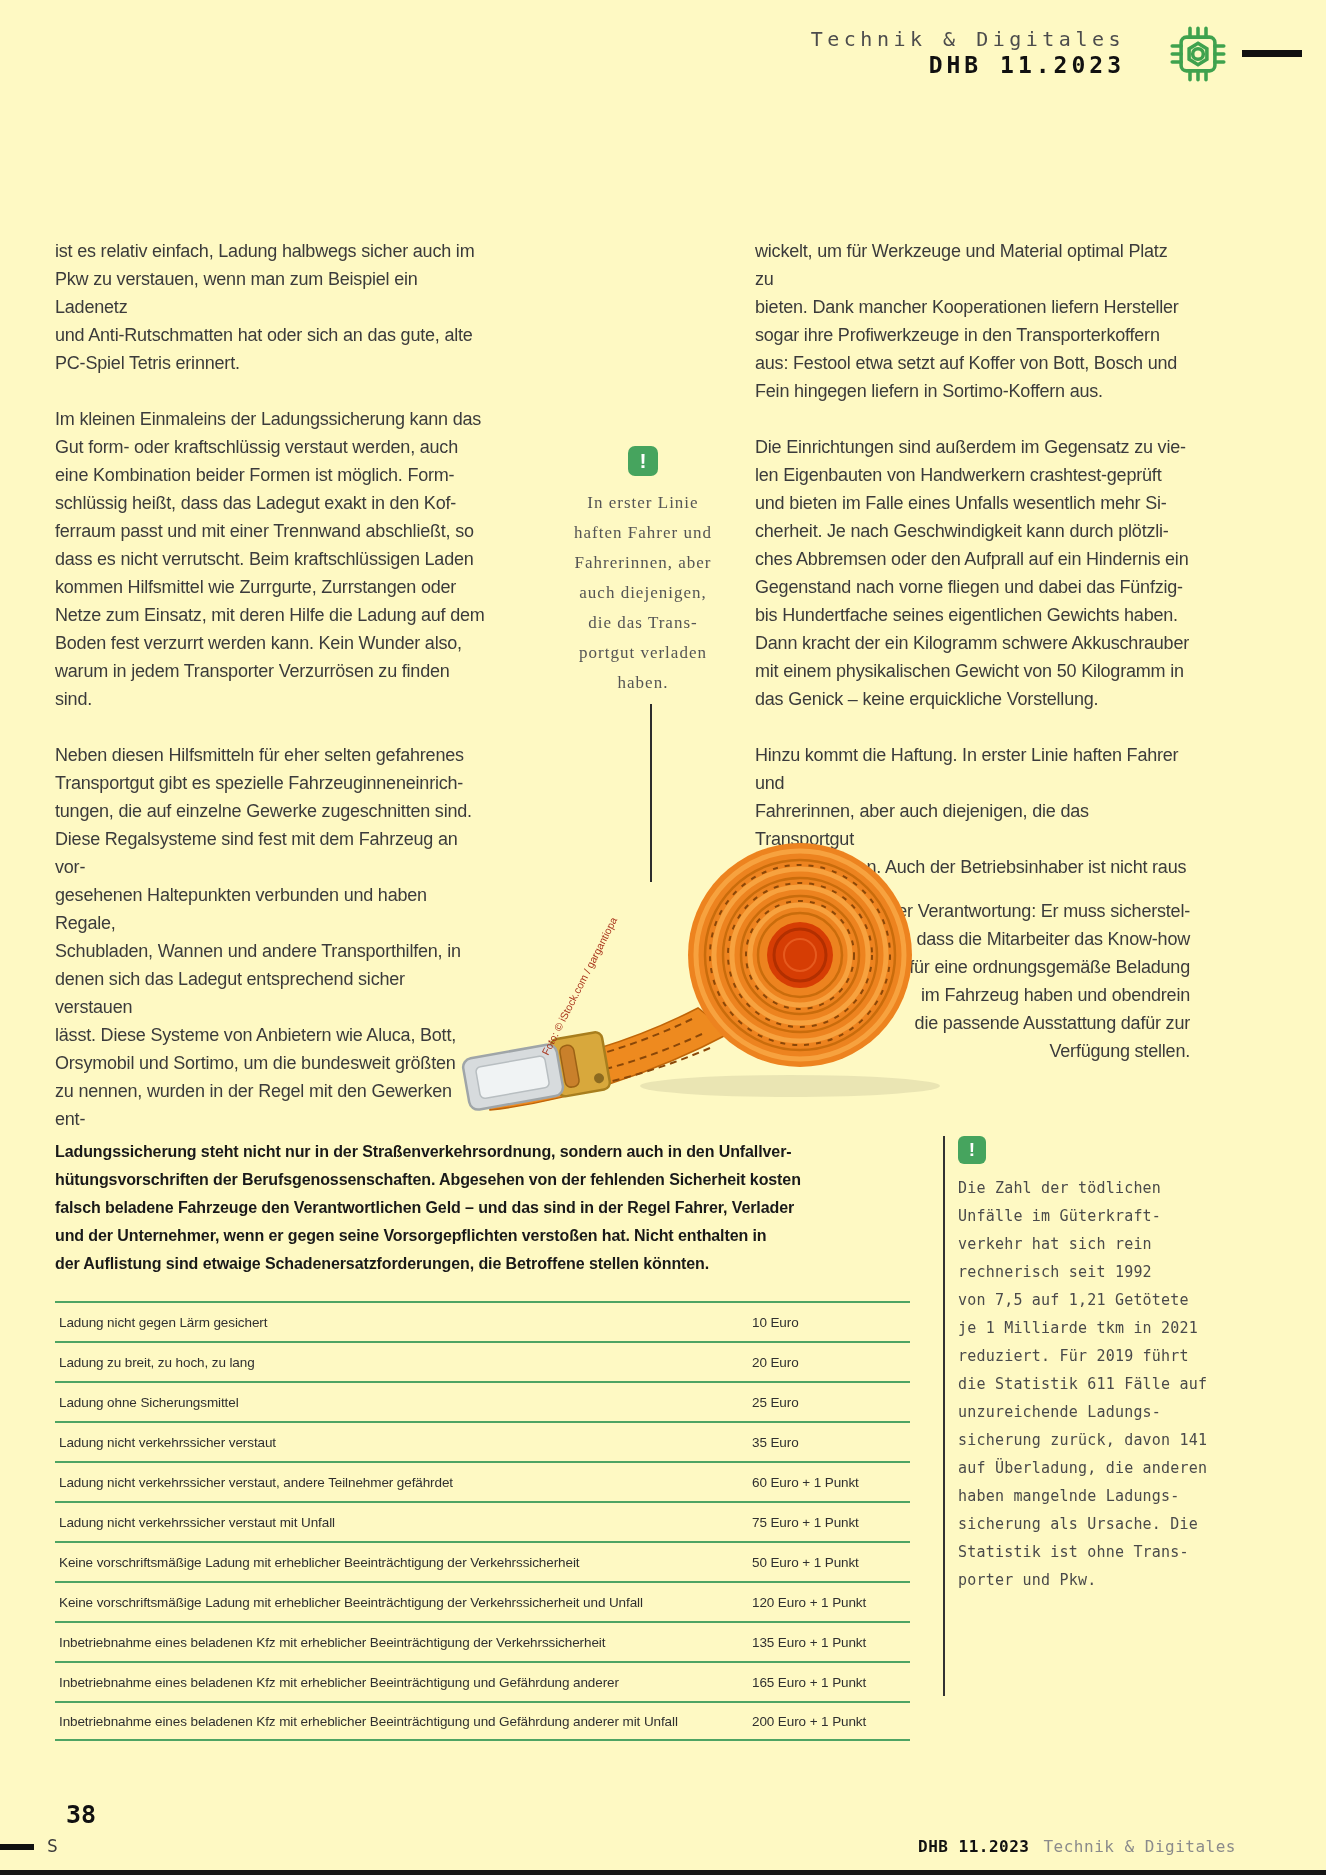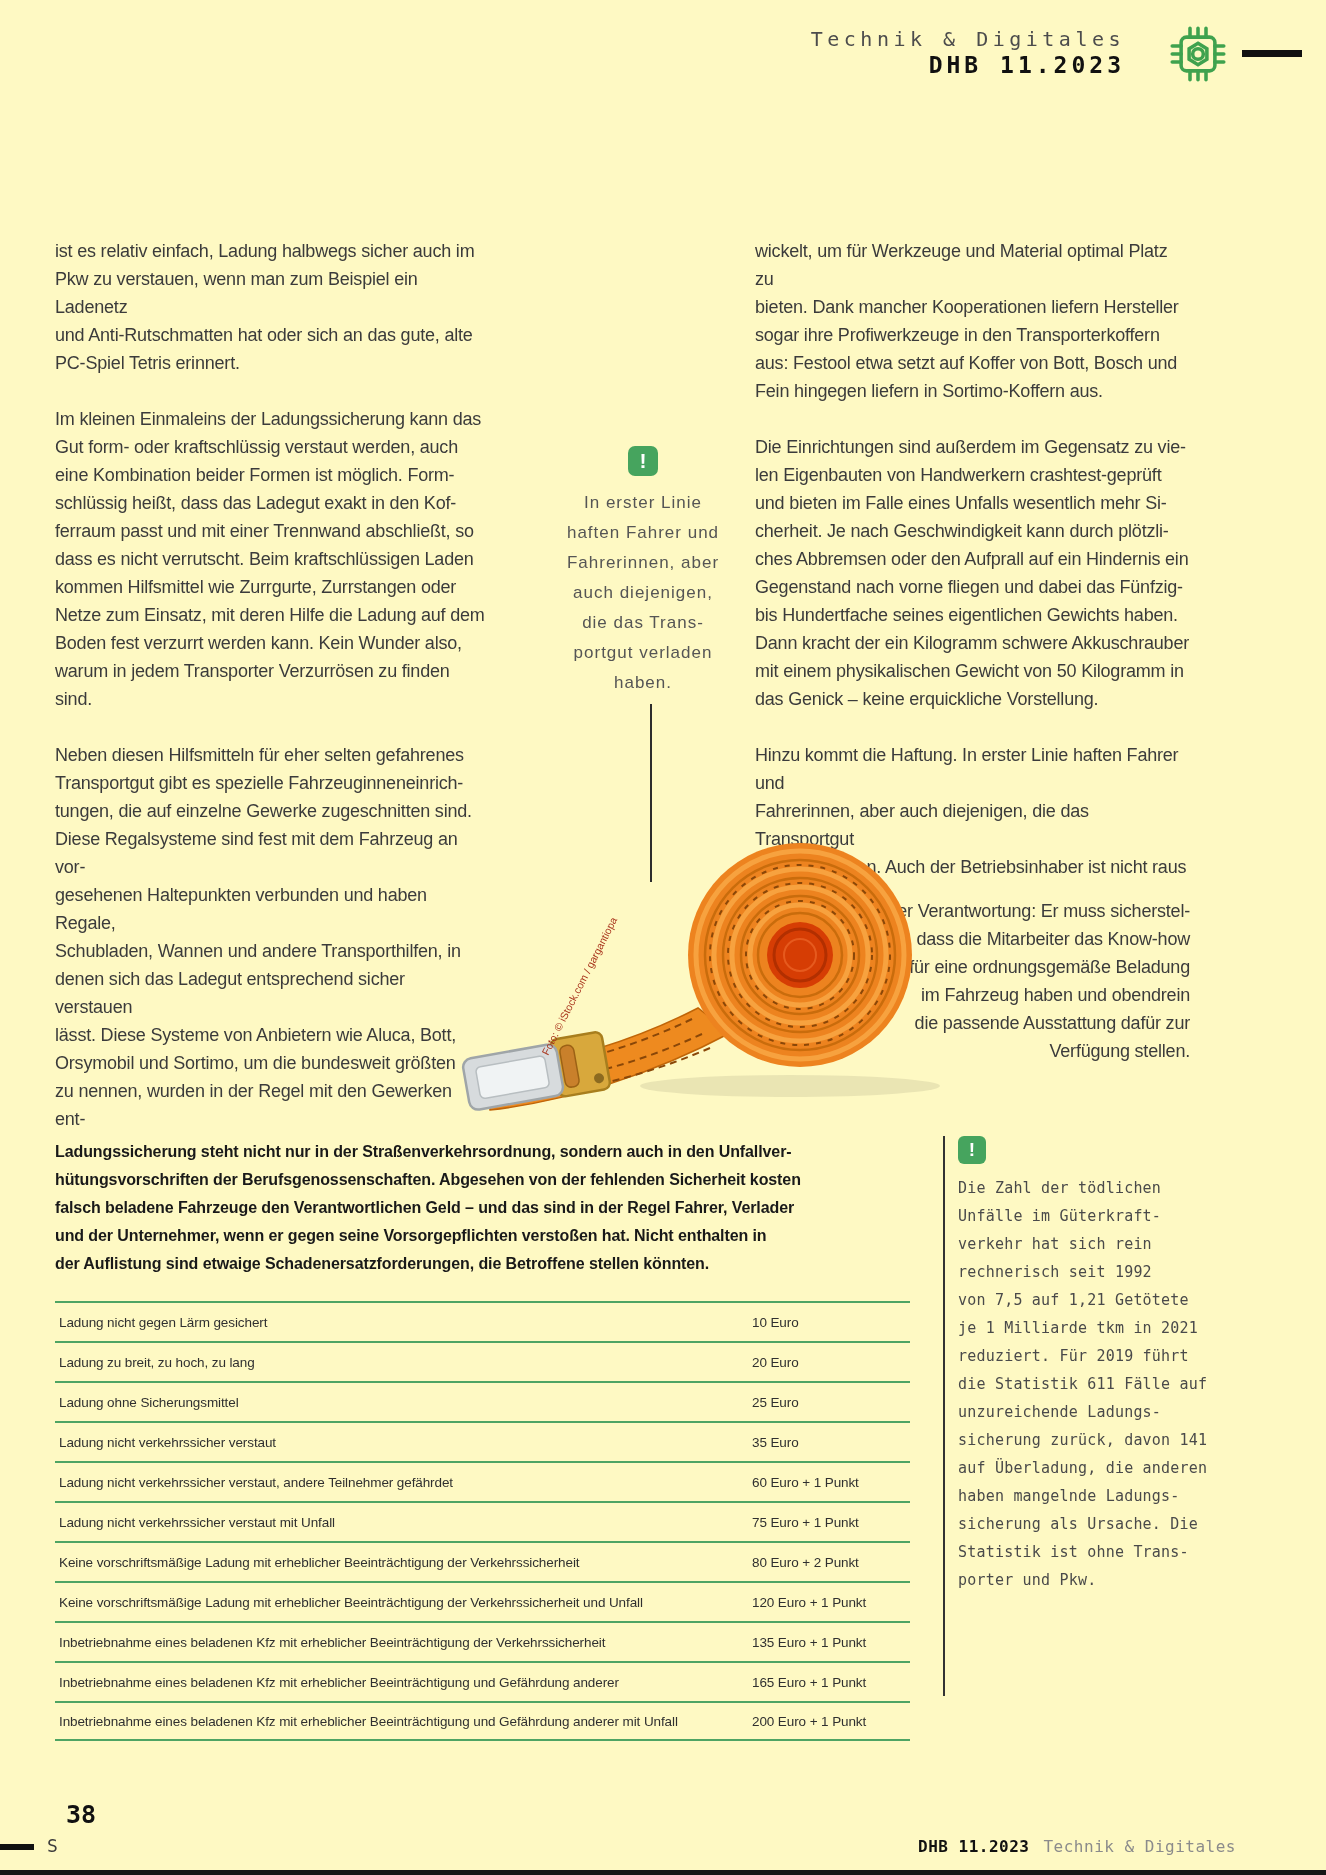--- a/index.html
+++ b/index.html
@@ -23,21 +23,21 @@
   .mt14{margin-top:14px;}
   .nomb{margin-bottom:16px;}
   .p3wrap{text-align:right;margin:0;}
   [data-bind-lines]{white-space:pre-line;}
 
   
   .callout{position:absolute;left:533px;top:446px;width:220px;text-align:center;}
   .warn{width:30px;height:30px;border-radius:7px;background:#46A45E;color:#fff;
         display:flex;align-items:center;justify-content:center;font-weight:bold;font-size:21px;}
   .callout .warn{margin:0 auto 12px auto;}
-  .callout-text{font-family:Liberation Sans, sans-serif;font-size:17px;line-height:30px;
+  .callout-text{font-family:Liberation Serif, serif;font-size:17px;line-height:30px;
                 letter-spacing:1px;color:#555;}
   .divider{position:absolute;left:650px;top:704px;width:2px;height:178px;background:#2d2d2d;}
 
   
   .strap{position:absolute;left:430px;top:818px;width:600px;height:300px;}
 
   
   .headline{position:absolute;left:54px;top:1070px;font-size:57px;line-height:62px;
             letter-spacing:2px;color:#1d1d1d;white-space:nowrap;}
   .intro{position:absolute;left:55px;top:1138px;width:750px;font-size:16px;font-weight:bold;
@@ -214,21 +214,21 @@
     <div class="trow">
       <span class="offense" data-bind="fines.table_rows.4.offense">Ladung nicht verkehrssicher verstaut, andere Teilnehmer gefährdet</span>
       <span class="fine" data-bind="fines.table_rows.4.fine">60 Euro + 1 Punkt</span>
     </div>
     <div class="trow">
       <span class="offense" data-bind="fines.table_rows.5.offense">Ladung nicht verkehrssicher verstaut mit Unfall</span>
       <span class="fine" data-bind="fines.table_rows.5.fine">75 Euro + 1 Punkt</span>
     </div>
     <div class="trow">
       <span class="offense" data-bind="fines.table_rows.6.offense">Keine vorschriftsmäßige Ladung mit erheblicher Beeinträchtigung der Verkehrssicherheit</span>
-      <span class="fine" data-bind="fines.table_rows.6.fine">80 Euro + 2 Punkt</span>
+      <span class="fine" data-bind="fines.table_rows.6.fine">50 Euro + 1 Punkt</span>
     </div>
     <div class="trow">
       <span class="offense" data-bind="fines.table_rows.7.offense">Keine vorschriftsmäßige Ladung mit erheblicher Beeinträchtigung der Verkehrssicherheit und Unfall</span>
       <span class="fine" data-bind="fines.table_rows.7.fine">120 Euro + 1 Punkt</span>
     </div>
     <div class="trow">
       <span class="offense" data-bind="fines.table_rows.8.offense">Inbetriebnahme eines beladenen Kfz mit erheblicher Beeinträchtigung der Verkehrssicherheit</span>
       <span class="fine" data-bind="fines.table_rows.8.fine">135 Euro + 1 Punkt</span>
     </div>
     <div class="trow">

